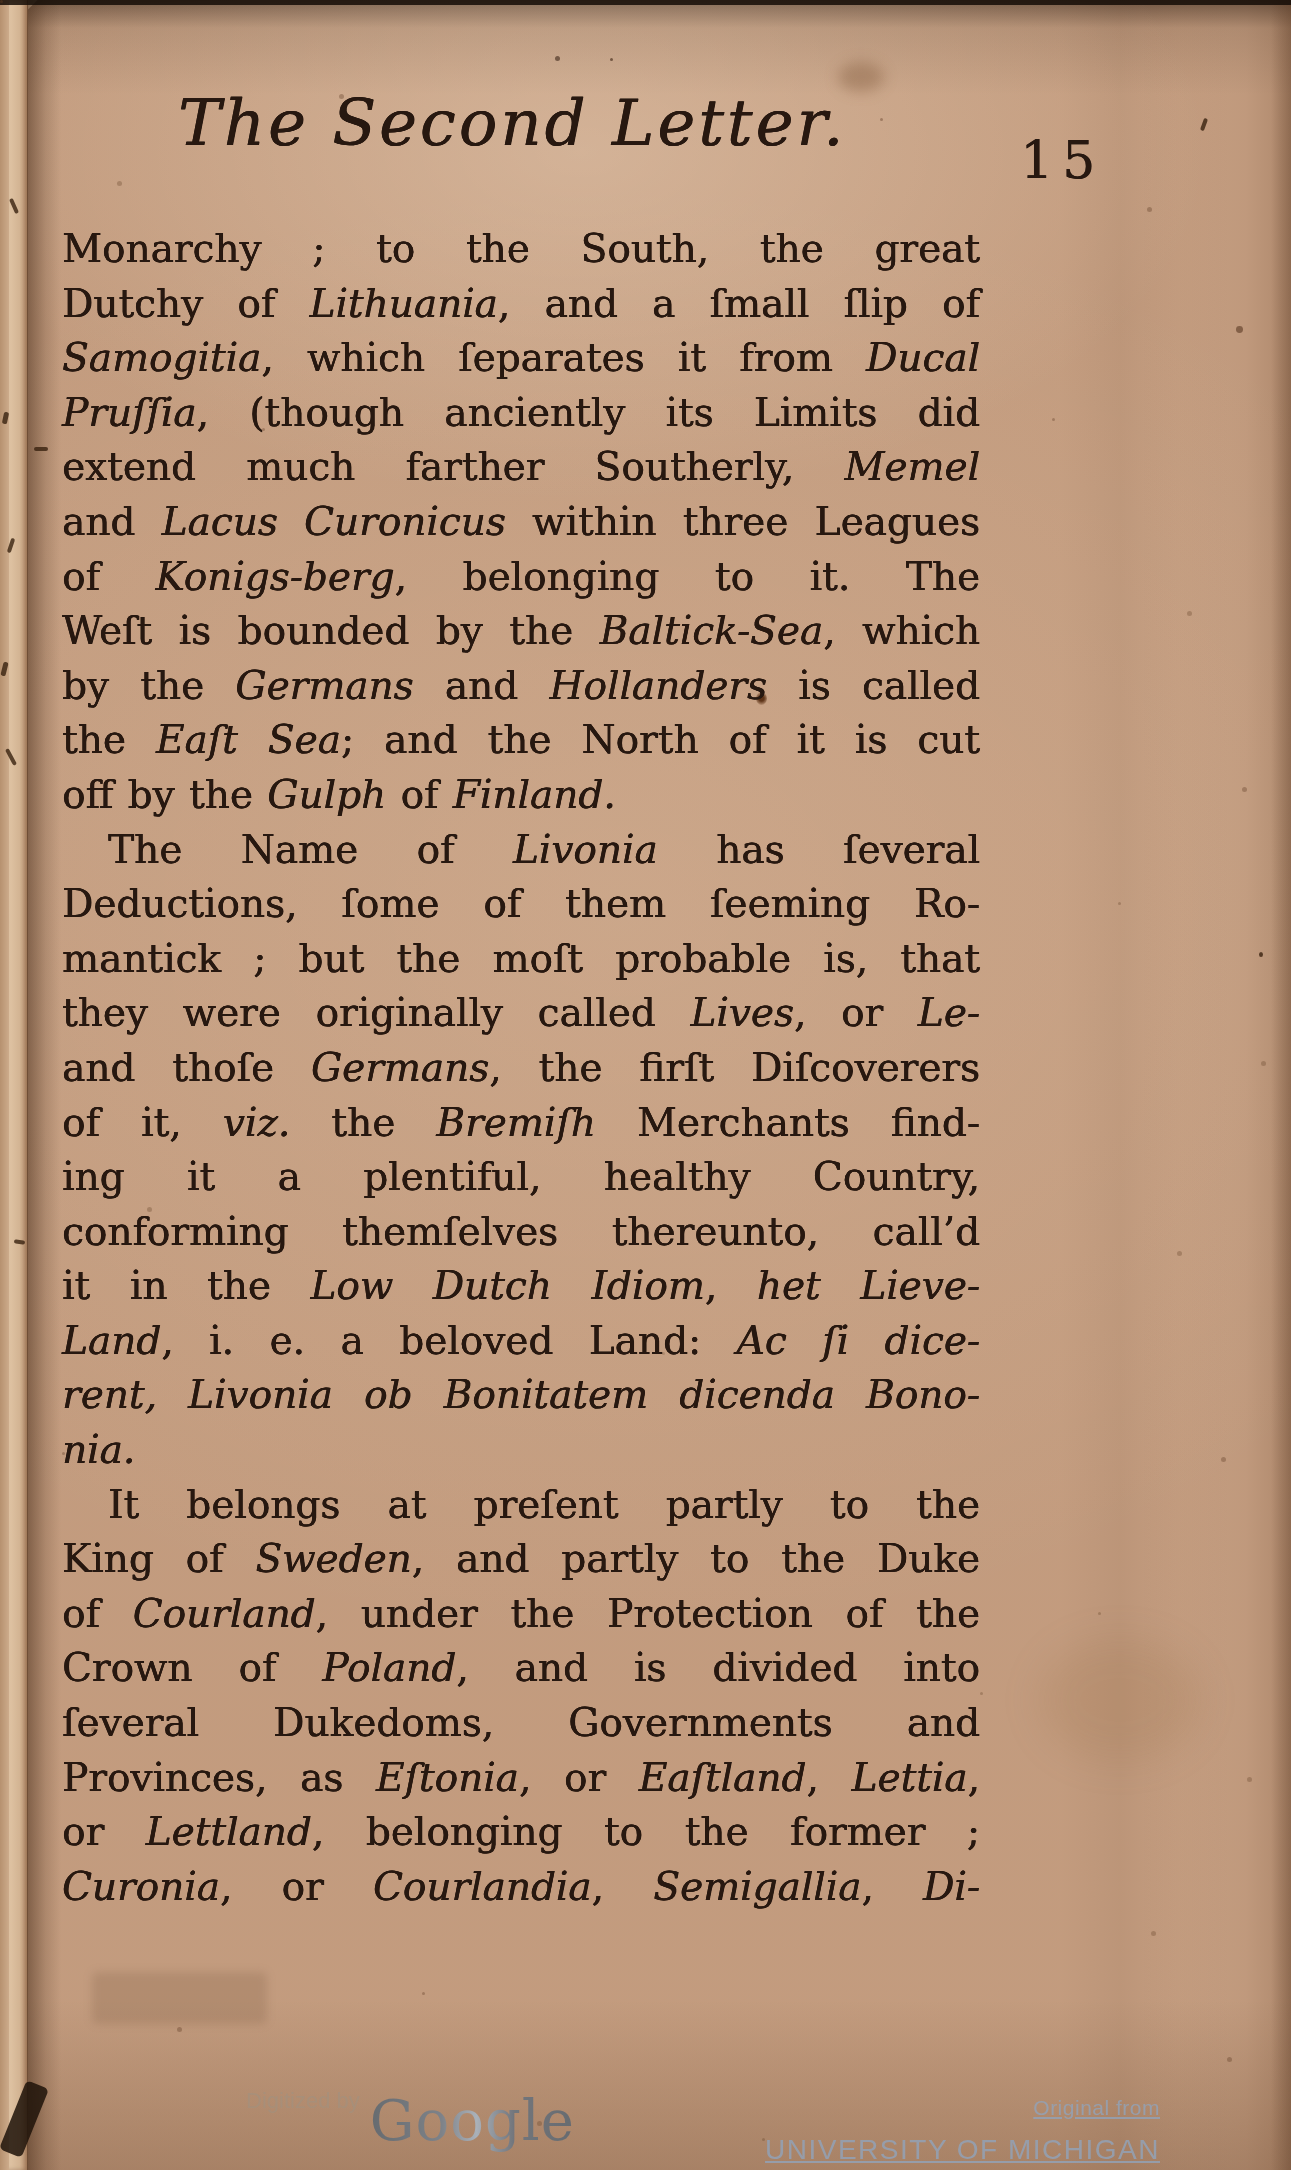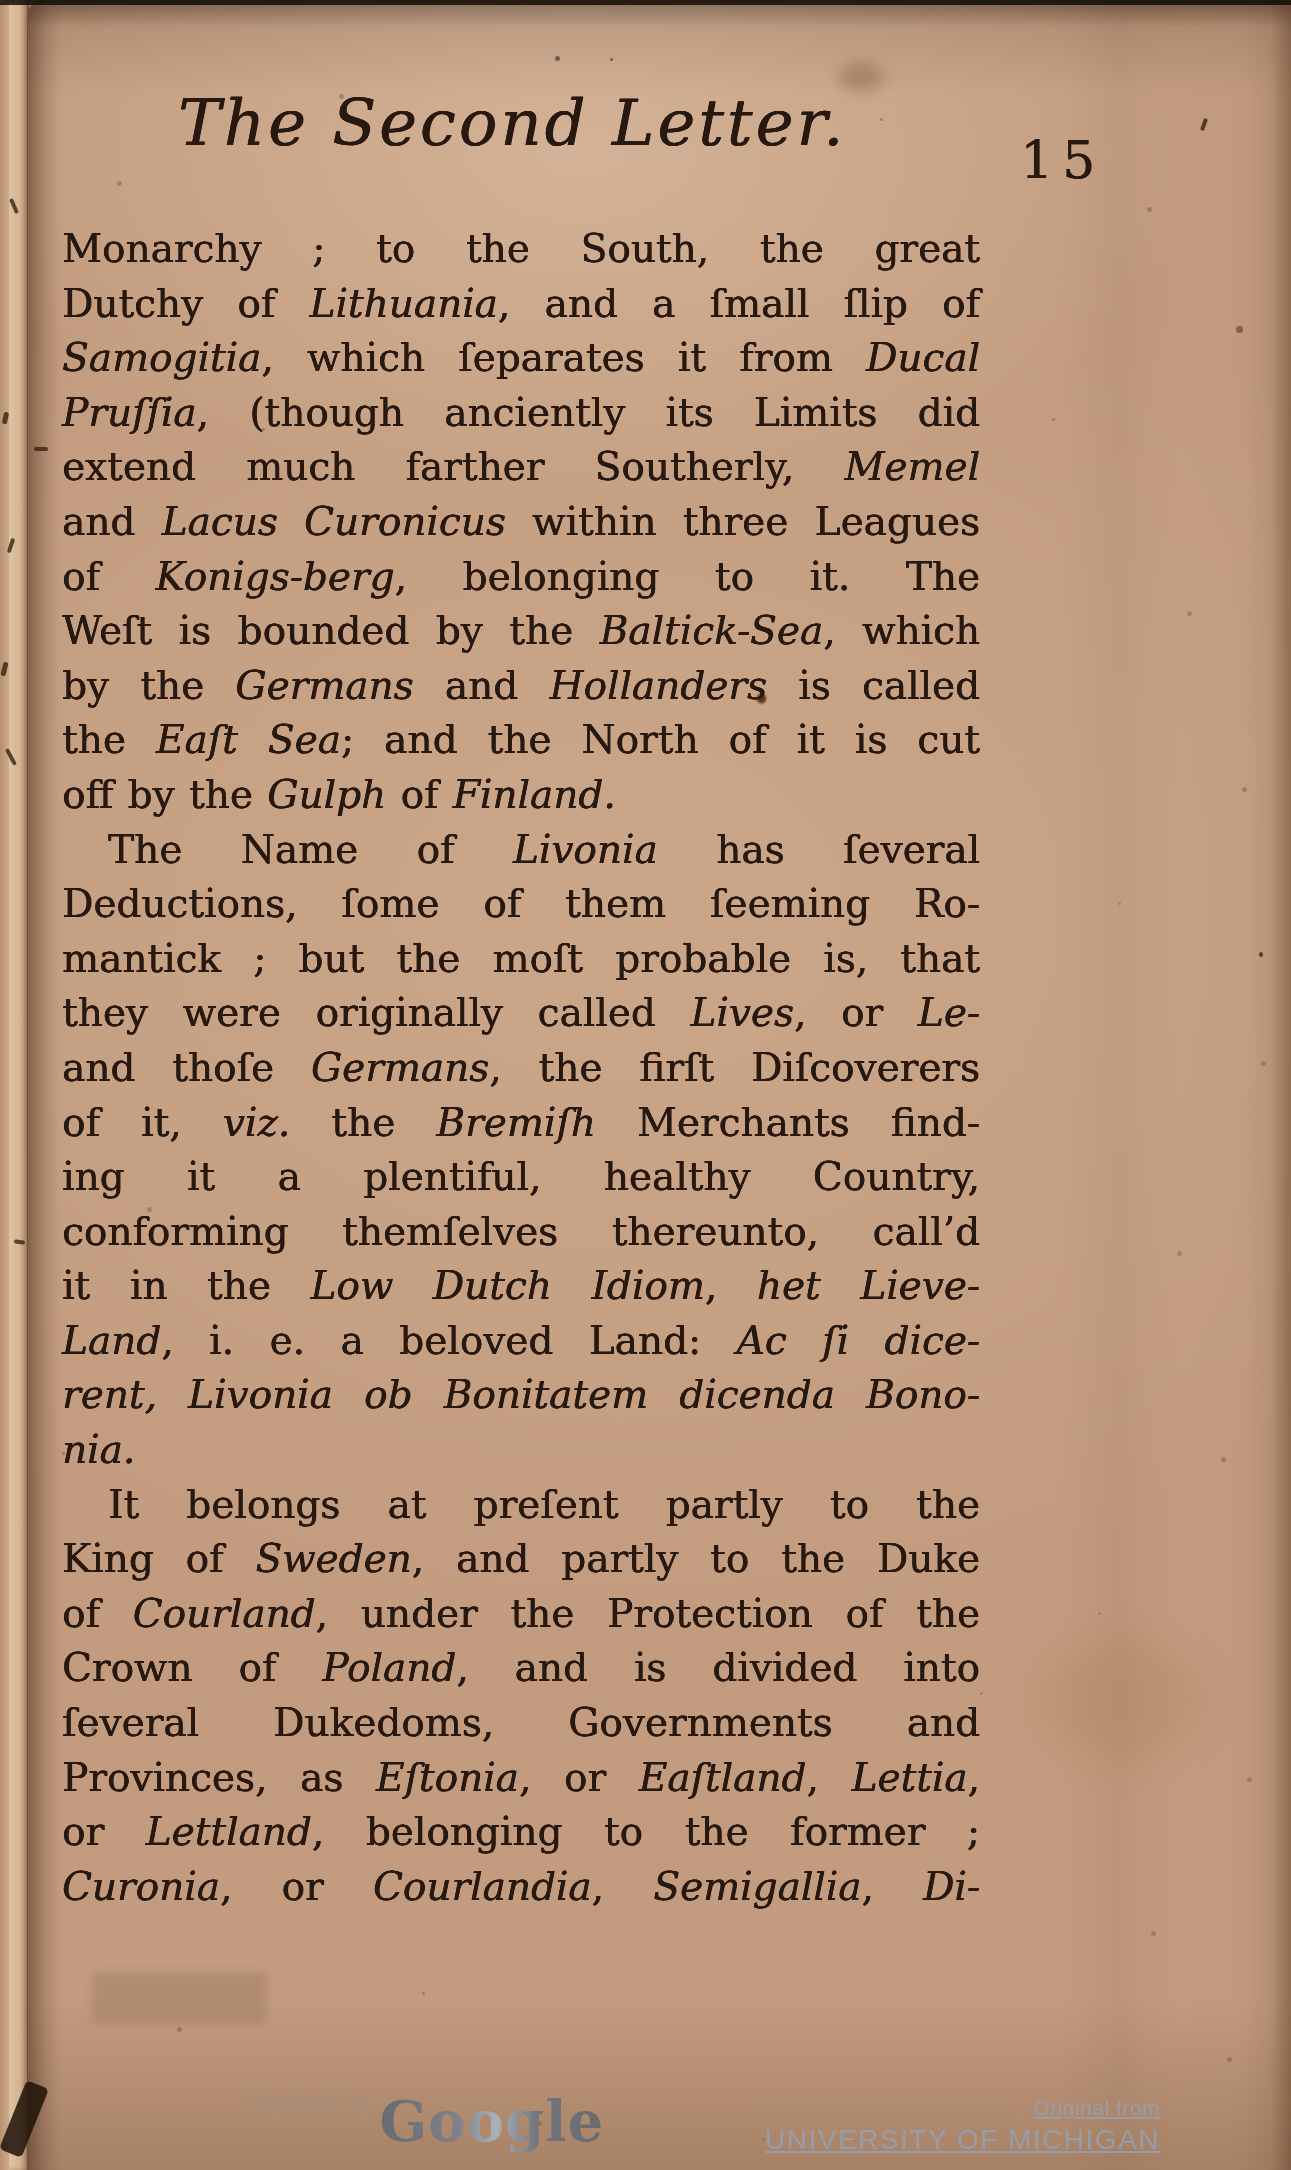--- a/index.html
+++ b/index.html
@@ -92,38 +92,38 @@
   .line{ text-align:justify; text-align-last:justify; word-spacing:2px; white-space:normal;}
   .line.flush{text-align-last:left;}
   .line.indent{padding-left:46px;}
   .it{font-style:italic;}
   .catchword{
     position:absolute;left:62px;top:1978px;width:918px;
     text-align:right;font-size:39px;font-style:italic;
     color:var(--ink,#271810);text-shadow:.4px 0 0 currentColor;
   }
   
-  .wm-left{position:absolute;left:246px;top:2088px;display:flex;align-items:flex-start;gap:10px;font-weight:bold;}
+  .wm-left{position:absolute;left:246px;top:2088px;display:flex;align-items:flex-start;gap:10px;}
   .wm-digitized{
     font-family:"Liberation Sans",sans-serif;font-size:22px;
     color:rgba(158,146,130,.55);
   }
   .wm-google{
     font-size:56px;letter-spacing:1px;
     background:linear-gradient(90deg,#5f6870 0%, #79828c 35%, #aab6c2 52%, #6d757f 70%, #5f6870 100%);
     -webkit-background-clip:text;background-clip:text;color:transparent;
     opacity:.9;
   }
   .wm-right{
     position:absolute;left:740px;top:2096px;width:420px;
     text-align:right;font-family:"Liberation Sans",sans-serif;
     color:var(--wm,#93a2b6);opacity:.85;text-decoration:underline;
   }
   .wm-orig{font-size:21px;letter-spacing:.5px;}
-  .wm-inst{font-size:28px;letter-spacing:1.5px;margin-top:4px;}
+  .wm-inst{font-size:28px;letter-spacing:1.5px;margin-top:14px;}
 </style>
 </head>
 <body>
 
 <div class="stage" style="--paper: #c9a285; --ink: #271810; --wm: #93a2b6;">
 
   <div class="shading"></div>
   <div class="corner-fold"></div>
   <div class="outer-left"></div>
   <div class="under-page-edge"></div>

